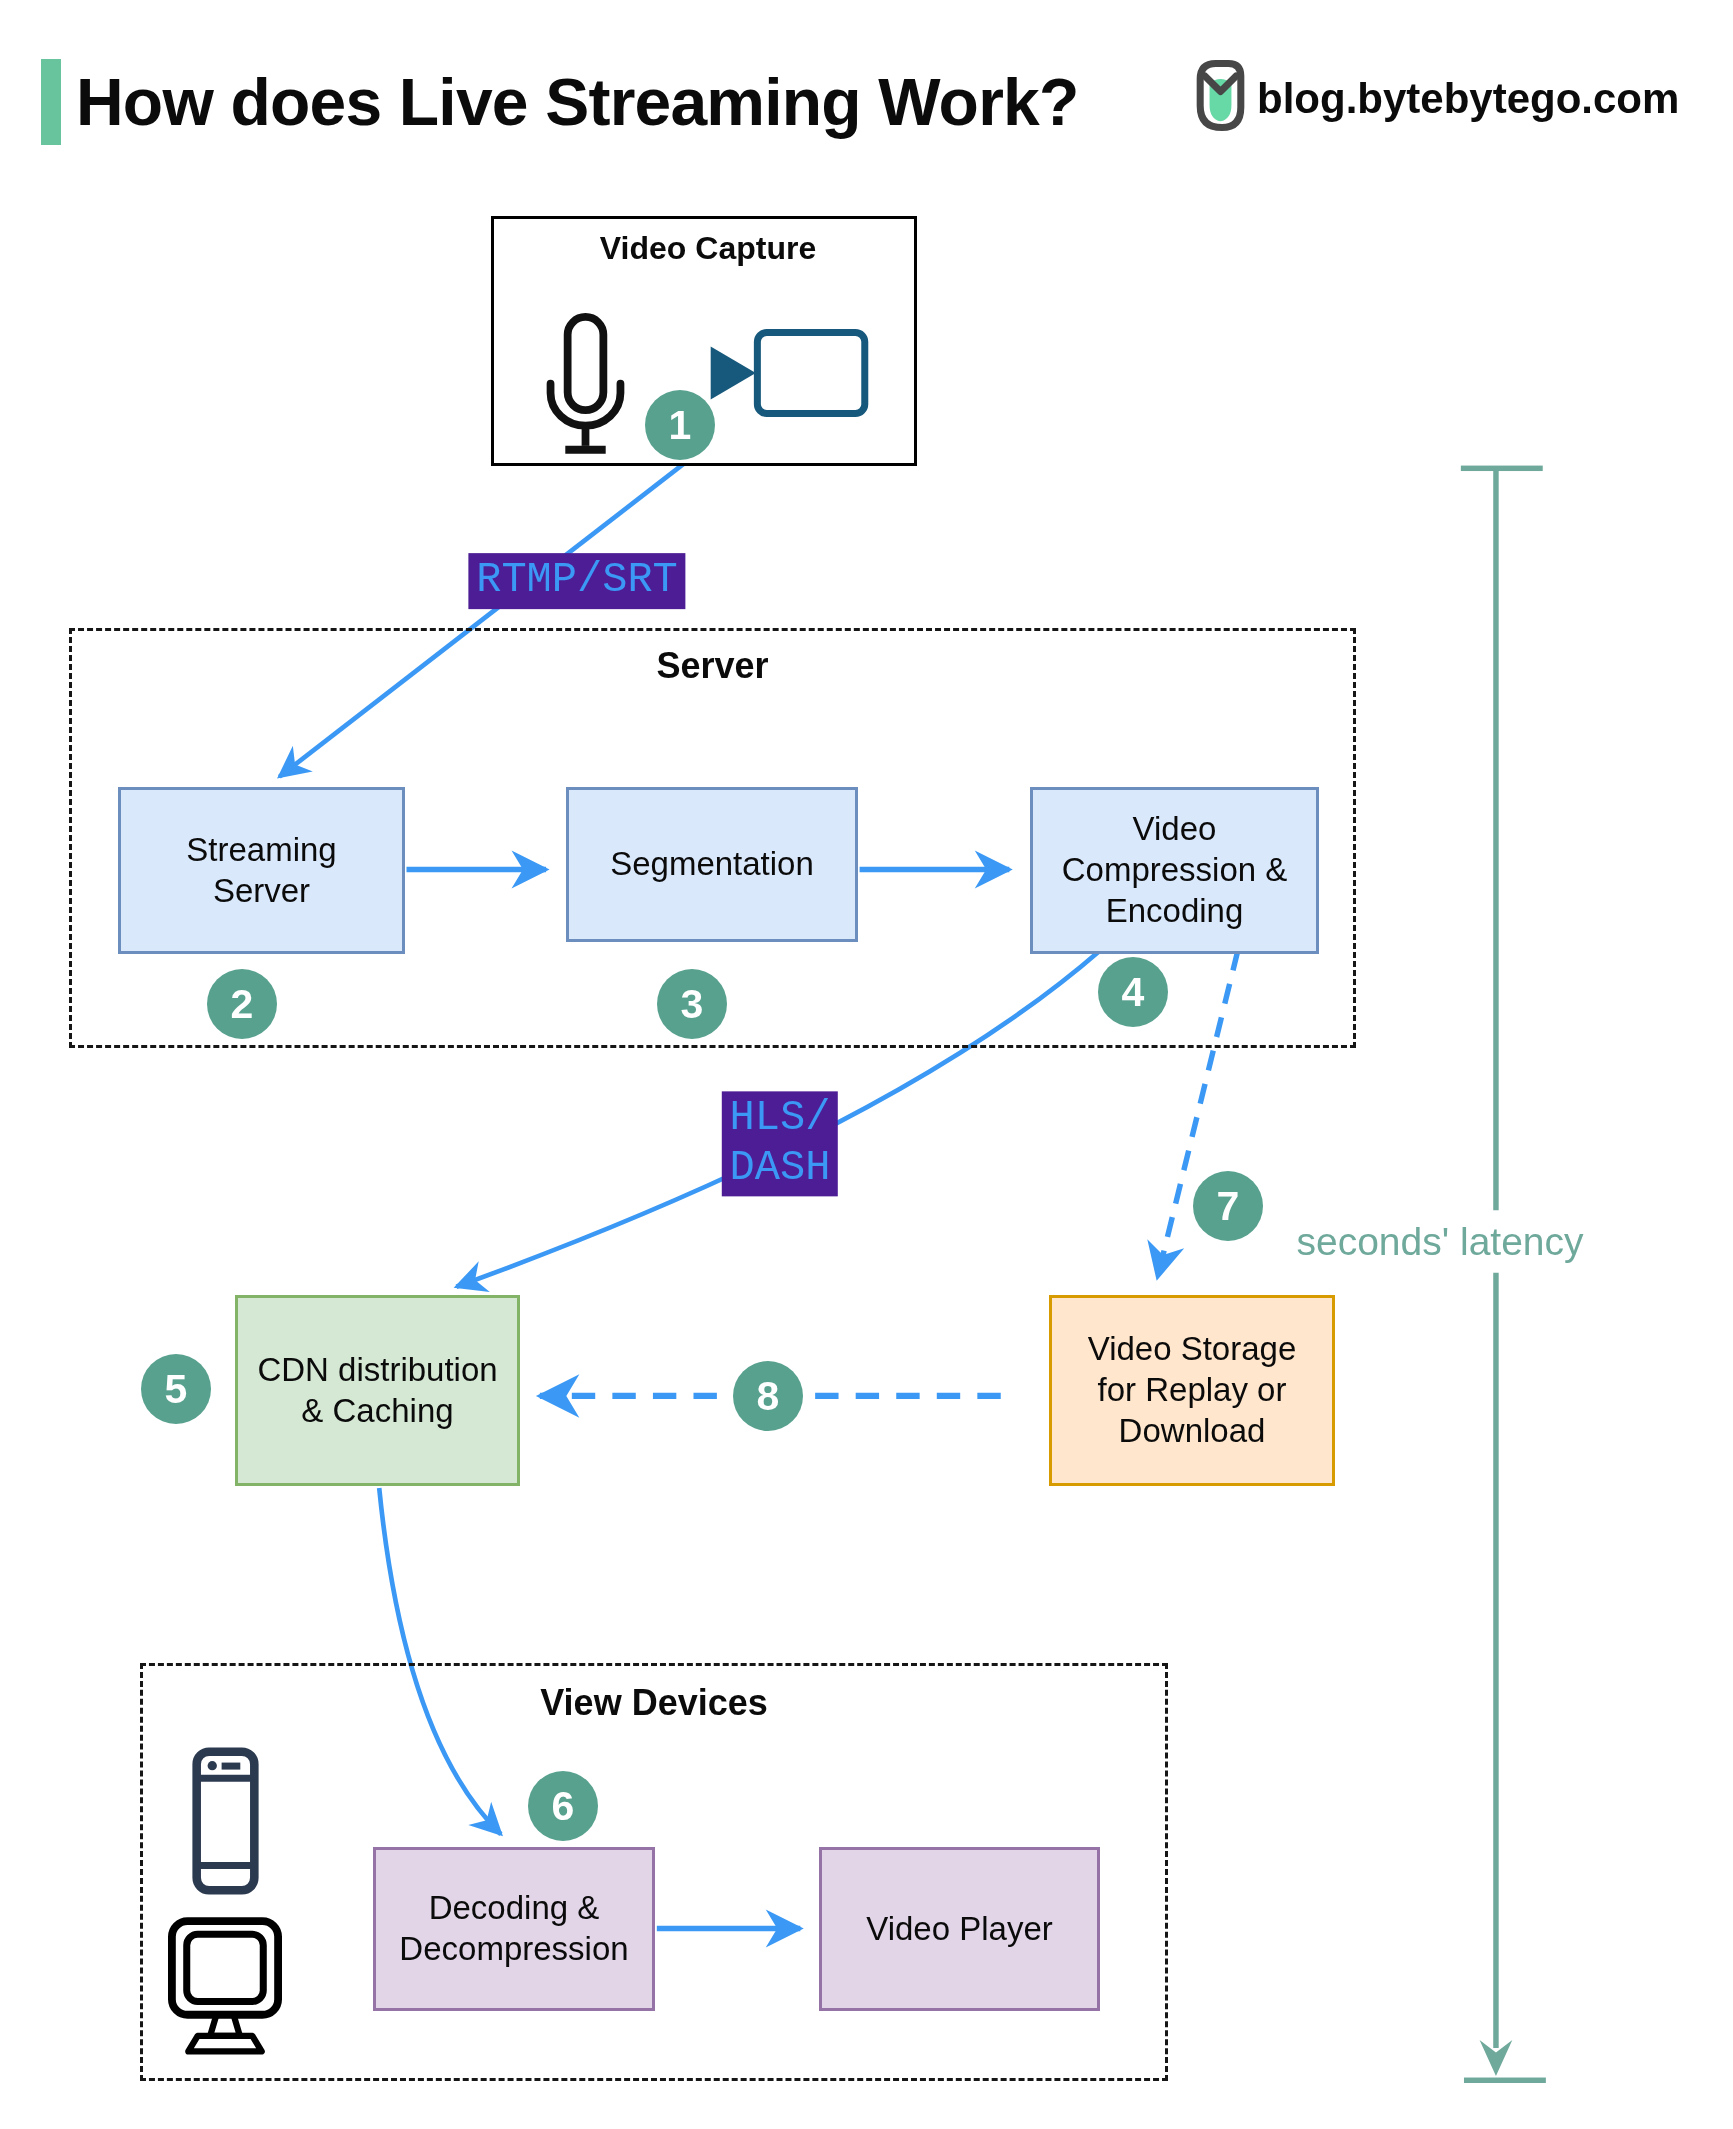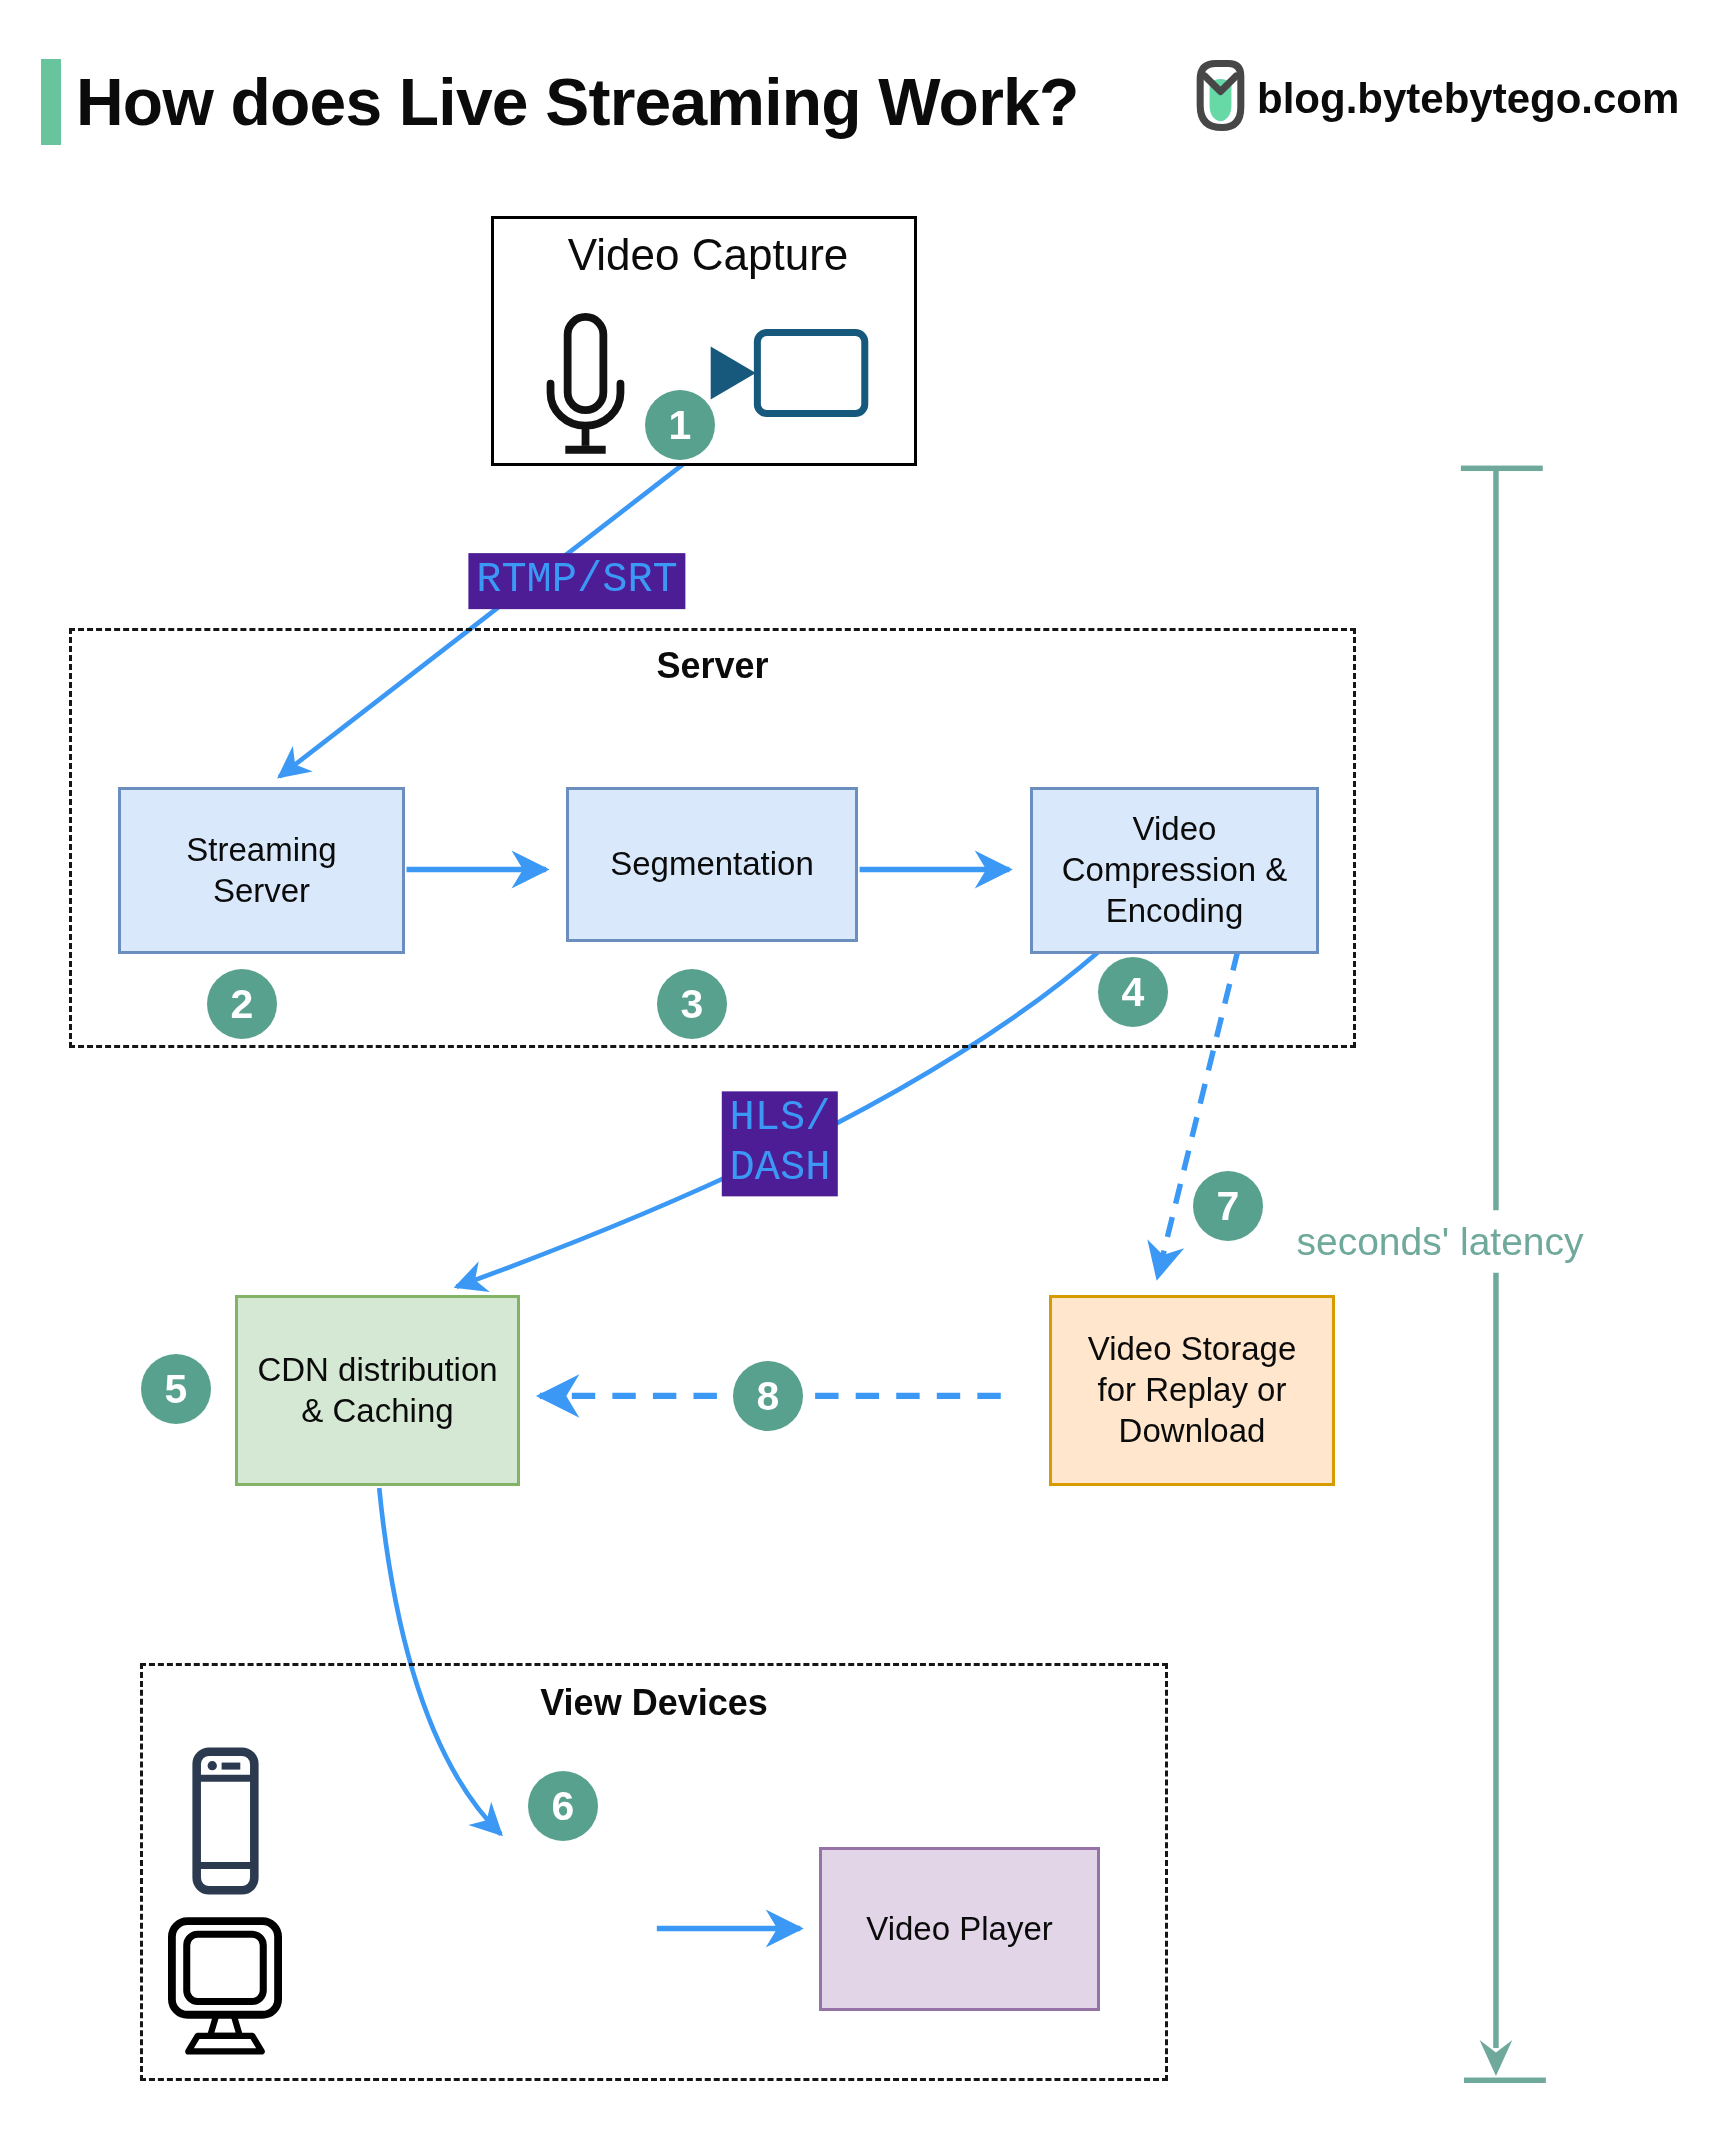--- a/index.html
+++ b/index.html
@@ -25,21 +25,21 @@
         font-size:33px;line-height:1.24;white-space:pre-line;box-sizing:border-box;}
   .blue  {background:var(--blue-fill);  border:3.1px solid var(--blue-border);}
   .green {background:var(--green-fill); border:3.1px solid var(--green-border);}
   .orange{background:var(--orange-fill);border:3.1px solid var(--orange-border);margin-left:44px;}
   .purple{background:var(--purple-fill);border:3.1px solid var(--purple-border);}
   
   .group{border:3.1px dashed #161616;box-sizing:border-box;}
   .group-title{font-size:36px;font-weight:700;text-align:center;}
   
   .capture{left:491px;top:216px;width:426px;height:250px;border:3.1px solid #000;box-sizing:border-box;background:#fff;}
-  .capture-title{left:491px;top:230px;width:434px;text-align:center;font-size:44px;font-weight:400;}
+  .capture-title{left:491px;top:230px;width:434px;text-align:center;font-size:32px;font-weight:700;}
   
   .badge{width:70px;height:70px;border-radius:50%;background:var(--badge);color:#fff;
          font-size:41px;font-weight:700;display:flex;align-items:center;justify-content:center;}
   
   .proto{transform:translate(-50%,-50%);color:var(--arrow);font-size:42px;font-weight:400;
          background:#4c1d95;padding:3.1px 7.8px;text-align:center;white-space:pre-line;line-height:1.18;font-family:Liberation Mono, monospace;}
   .latency-label{transform:translate(-50%,-50%);color:var(--latency);font-size:39px;
          background:#fff;padding:4.7px 11px;white-space:nowrap;}
 </style>
 </head>
@@ -132,20 +132,22 @@
     <line x1="8" y1="152" x2="78" y2="152" stroke="#2C3A50" stroke-width="9"></line>
   </svg>
 
   <svg class="abs" style="left:168px;top:1917px" width="114" height="144" viewBox="0 0 146 184">
     <rect x="5" y="5" width="136" height="120" rx="20" fill="none" stroke="#000" stroke-width="10"></rect>
     <rect x="24" y="22" width="98" height="86" rx="14" fill="none" stroke="#000" stroke-width="9"></rect>
     <path d="M62,125 L84,125 L92,152 L54,152 Z" fill="none" stroke="#000" stroke-width="8" stroke-linejoin="round"></path>
     <path d="M38,152 L108,152 L120,172 L26,172 Z" fill="none" stroke="#000" stroke-width="8" stroke-linejoin="round"></path>
   </svg>
 
+  <div class="abs node purple" style="left:373px;top:1847px;width:282px;height:164px;">Decoding &amp;
+Decompression</div>
   <div class="abs node purple" style="left:819px;top:1847px;width:281px;height:164px;">Video Player</div>
 
   <div class="abs proto" style="left:577px;top:581px;">RTMP/SRT</div>
   <div class="abs proto" style="left:780px;top:1144px;">HLS/
 DASH</div>
   <div class="abs latency-label" style="left:1440px;top:1242px;">seconds' latency</div>
 
   <div class="abs badge" style="left:645px;top:390px;">1</div>
   <div class="abs badge" style="left:207px;top:969px;">2</div>
   <div class="abs badge" style="left:657px;top:969px;">3</div>

